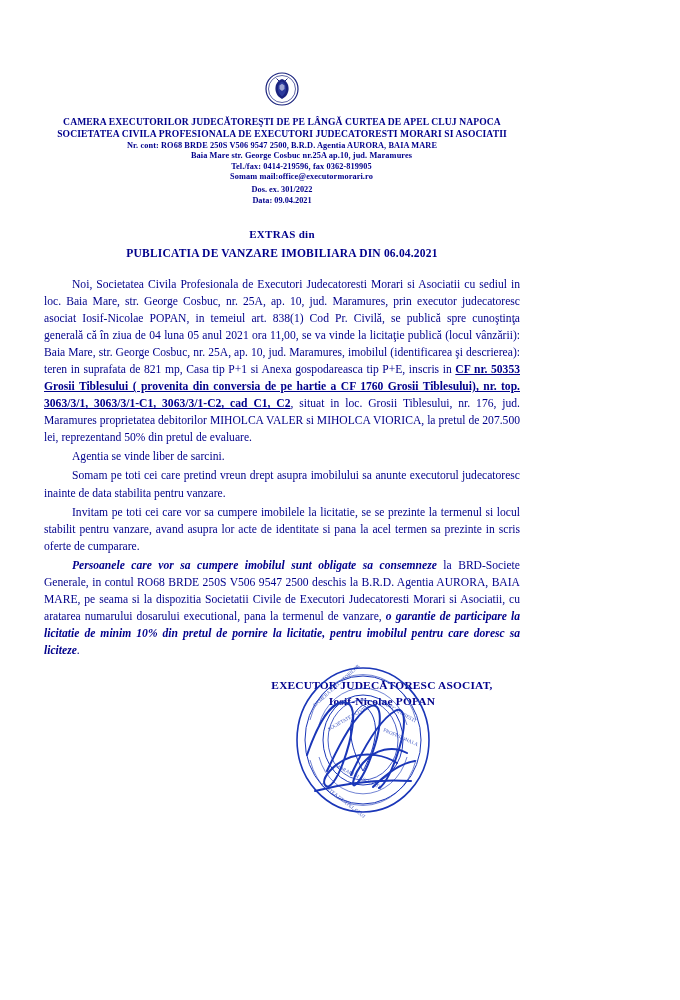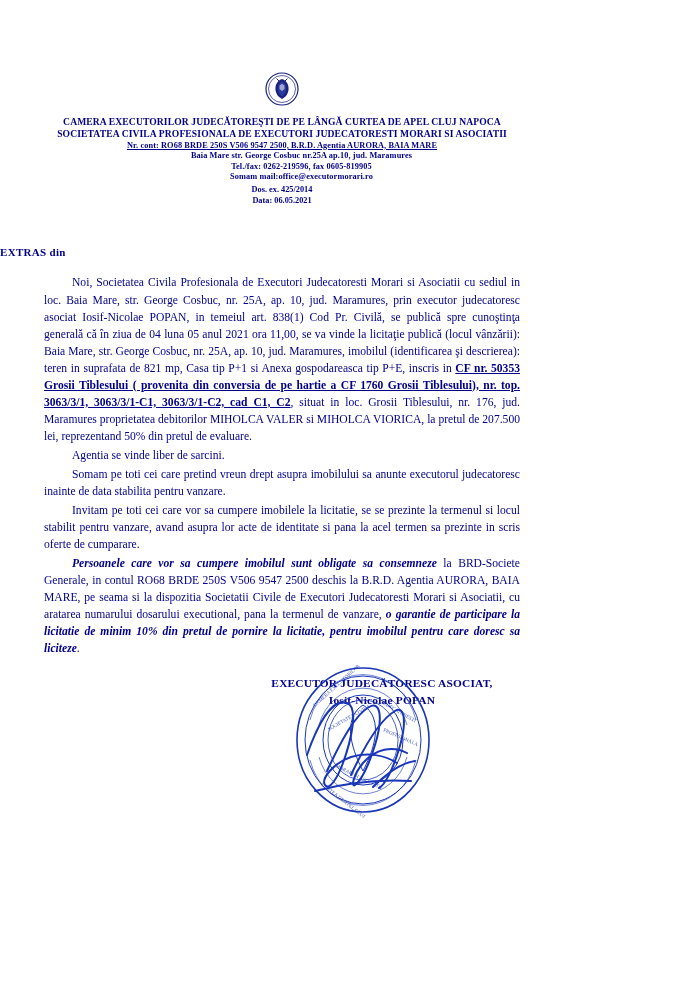--- a/index.html
+++ b/index.html
@@ -44,33 +44,33 @@
   }
   .header-line.l1 { font-size: 9.6px; }
   .header-line.l2 { font-size: 9.6px; }
   .header-line.small {
     font-size: 8.3px;
     padding-left: 39px;
   }
   .header-line.reg {
     font-weight: bold;
     font-size: 8.3px;
-    text-decoration: underline;
   }
   .dos-block {
     text-align: center;
     margin-top: 2px;
     line-height: 1.3;
   }
   .dos-line {
     font-size: 8.3px;
     font-weight: bold;
   }
   .title-block {
-    margin-top: 38px;
+    text-align: center;
+    margin-top: 20px;
     line-height: 1.45;
   }
   .title-main {
     font-size: 11px;
     font-weight: bold;
     letter-spacing: 0.3px;
   }
   .title-sub {
     font-size: 11.5px;
     font-weight: bold;
@@ -126,31 +126,32 @@
         <path d="M11.5 6.5 L14 9 M22.5 6.5 L20 9" stroke="#1a237e" stroke-width="1" fill="none"></path>
       </svg>
     </span>
   </div>
 
   <div class="header-block">
     <div class="header-line l1">CAMERA EXECUTORILOR JUDECĂTOREŞTI DE PE LÂNGĂ CURTEA DE APEL CLUJ NAPOCA</div>
     <div class="header-line l2">SOCIETATEA CIVILA PROFESIONALA DE EXECUTORI JUDECATORESTI MORARI SI ASOCIATII</div>
     <div class="header-line reg">Nr. cont: RO68 BRDE 250S V506 9547 2500, B.R.D. Agentia AURORA, BAIA MARE</div>
     <div class="header-line small">Baia Mare str. George Cosbuc nr.25A ap.10, jud. Maramures</div>
-    <div class="header-line small">Tel./fax: 0262-219596, fax 0605-819905</div>
+    <div class="header-line small">Tel./fax: 0414-219596, fax 0362-819905</div>
     <div class="header-line small">Somam mail:office@executormorari.ro</div>
   </div>
 
   <div class="dos-block">
-    <div class="dos-line">Dos. ex. 425/2014</div>
-    <div class="dos-line">Data: 06.05.2021</div>
+    <div class="dos-line">Dos. ex. 301/2022</div>
+    <div class="dos-line">Data: 09.04.2021</div>
   </div>
 
   <div class="title-block">
     <div class="title-main">EXTRAS din</div>
+    <div class="title-sub">PUBLICATIA DE VANZARE IMOBILIARA DIN 06.04.2021</div>
   </div>
 
   <div class="body-block">
     <div class="para"><span>Noi, </span><span class="b">Societatea Civila Profesionala de Executori Judecatoresti Morari si Asociatii</span><span> cu sediul in loc. </span><span class="b">Baia Mare, str. George Cosbuc, nr. 25A, ap. 10, jud. Maramures</span><span>, prin executor judecatoresc asociat </span><span class="b">Iosif-Nicolae POPAN</span><span>, in temeiul art. 838(1) Cod Pr. Civilă, se publică spre cunoştinţa generală că în ziua de </span><span class="b">04</span><span> luna </span><span class="b">05</span><span> anul </span><span class="b">2021</span><span> ora </span><span class="b">11,00</span><span>, se va vinde la licitaţie publică (locul vânzării): </span><span class="b">Baia Mare, str. George Cosbuc, nr. 25A, ap. 10, jud. Maramures</span><span>, imobilul (identificarea şi descrierea): </span><span class="b">teren in suprafata de 821 mp, Casa tip P+1 si Anexa gospodareasca tip P+E</span><span>,  inscris in </span><span class="bu">CF nr. 50353 Grosii Tiblesului ( provenita din conversia de pe hartie a CF 1760 Grosii Tiblesului), nr. top. 3063/3/1, 3063/3/1-C1, 3063/3/1-C2, cad C1, C2</span><span>, situat in loc. </span><span class="b">Grosii Tiblesului, nr. 176, jud. Maramures</span><span> proprietatea debitorilor </span><span class="b">MIHOLCA VALER si MIHOLCA VIORICA</span><span>, la pretul de </span><span class="b">207.500 lei, reprezentand 50% din pretul de evaluare</span><span>.</span></div>
     <div class="para">Agentia se vinde liber de sarcini.</div>
     <div class="para">Somam pe toti cei care pretind vreun drept asupra imobilului sa anunte executorul judecatoresc inainte de data stabilita pentru vanzare.</div>
     <div class="para">Invitam pe toti cei care vor sa cumpere imobilele la licitatie, se se prezinte la termenul si locul stabilit pentru vanzare, avand asupra lor acte de identitate si pana la acel termen sa prezinte in scris oferte de cumparare.</div>
     <div class="para"><span class="bi">Persoanele care vor sa cumpere imobilul sunt obligate sa consemneze</span><span> la BRD-Societe Generale, in contul </span><span class="b">RO68 BRDE 250S V506 9547 2500</span><span>  deschis la </span><span class="b">B.R.D. Agentia AURORA, BAIA MARE</span><span>, pe seama si la dispozitia </span><span class="b">Societatii Civile de Executori Judecatoresti Morari si Asociatii</span><span>, cu aratarea numarului dosarului executional, pana la termenul de vanzare, </span><span class="bi">o garantie de participare la licitatie de minim 10% din pretul de pornire la licitatie, pentru imobilul pentru care doresc sa liciteze</span><span>.</span></div>
   </div>
 

